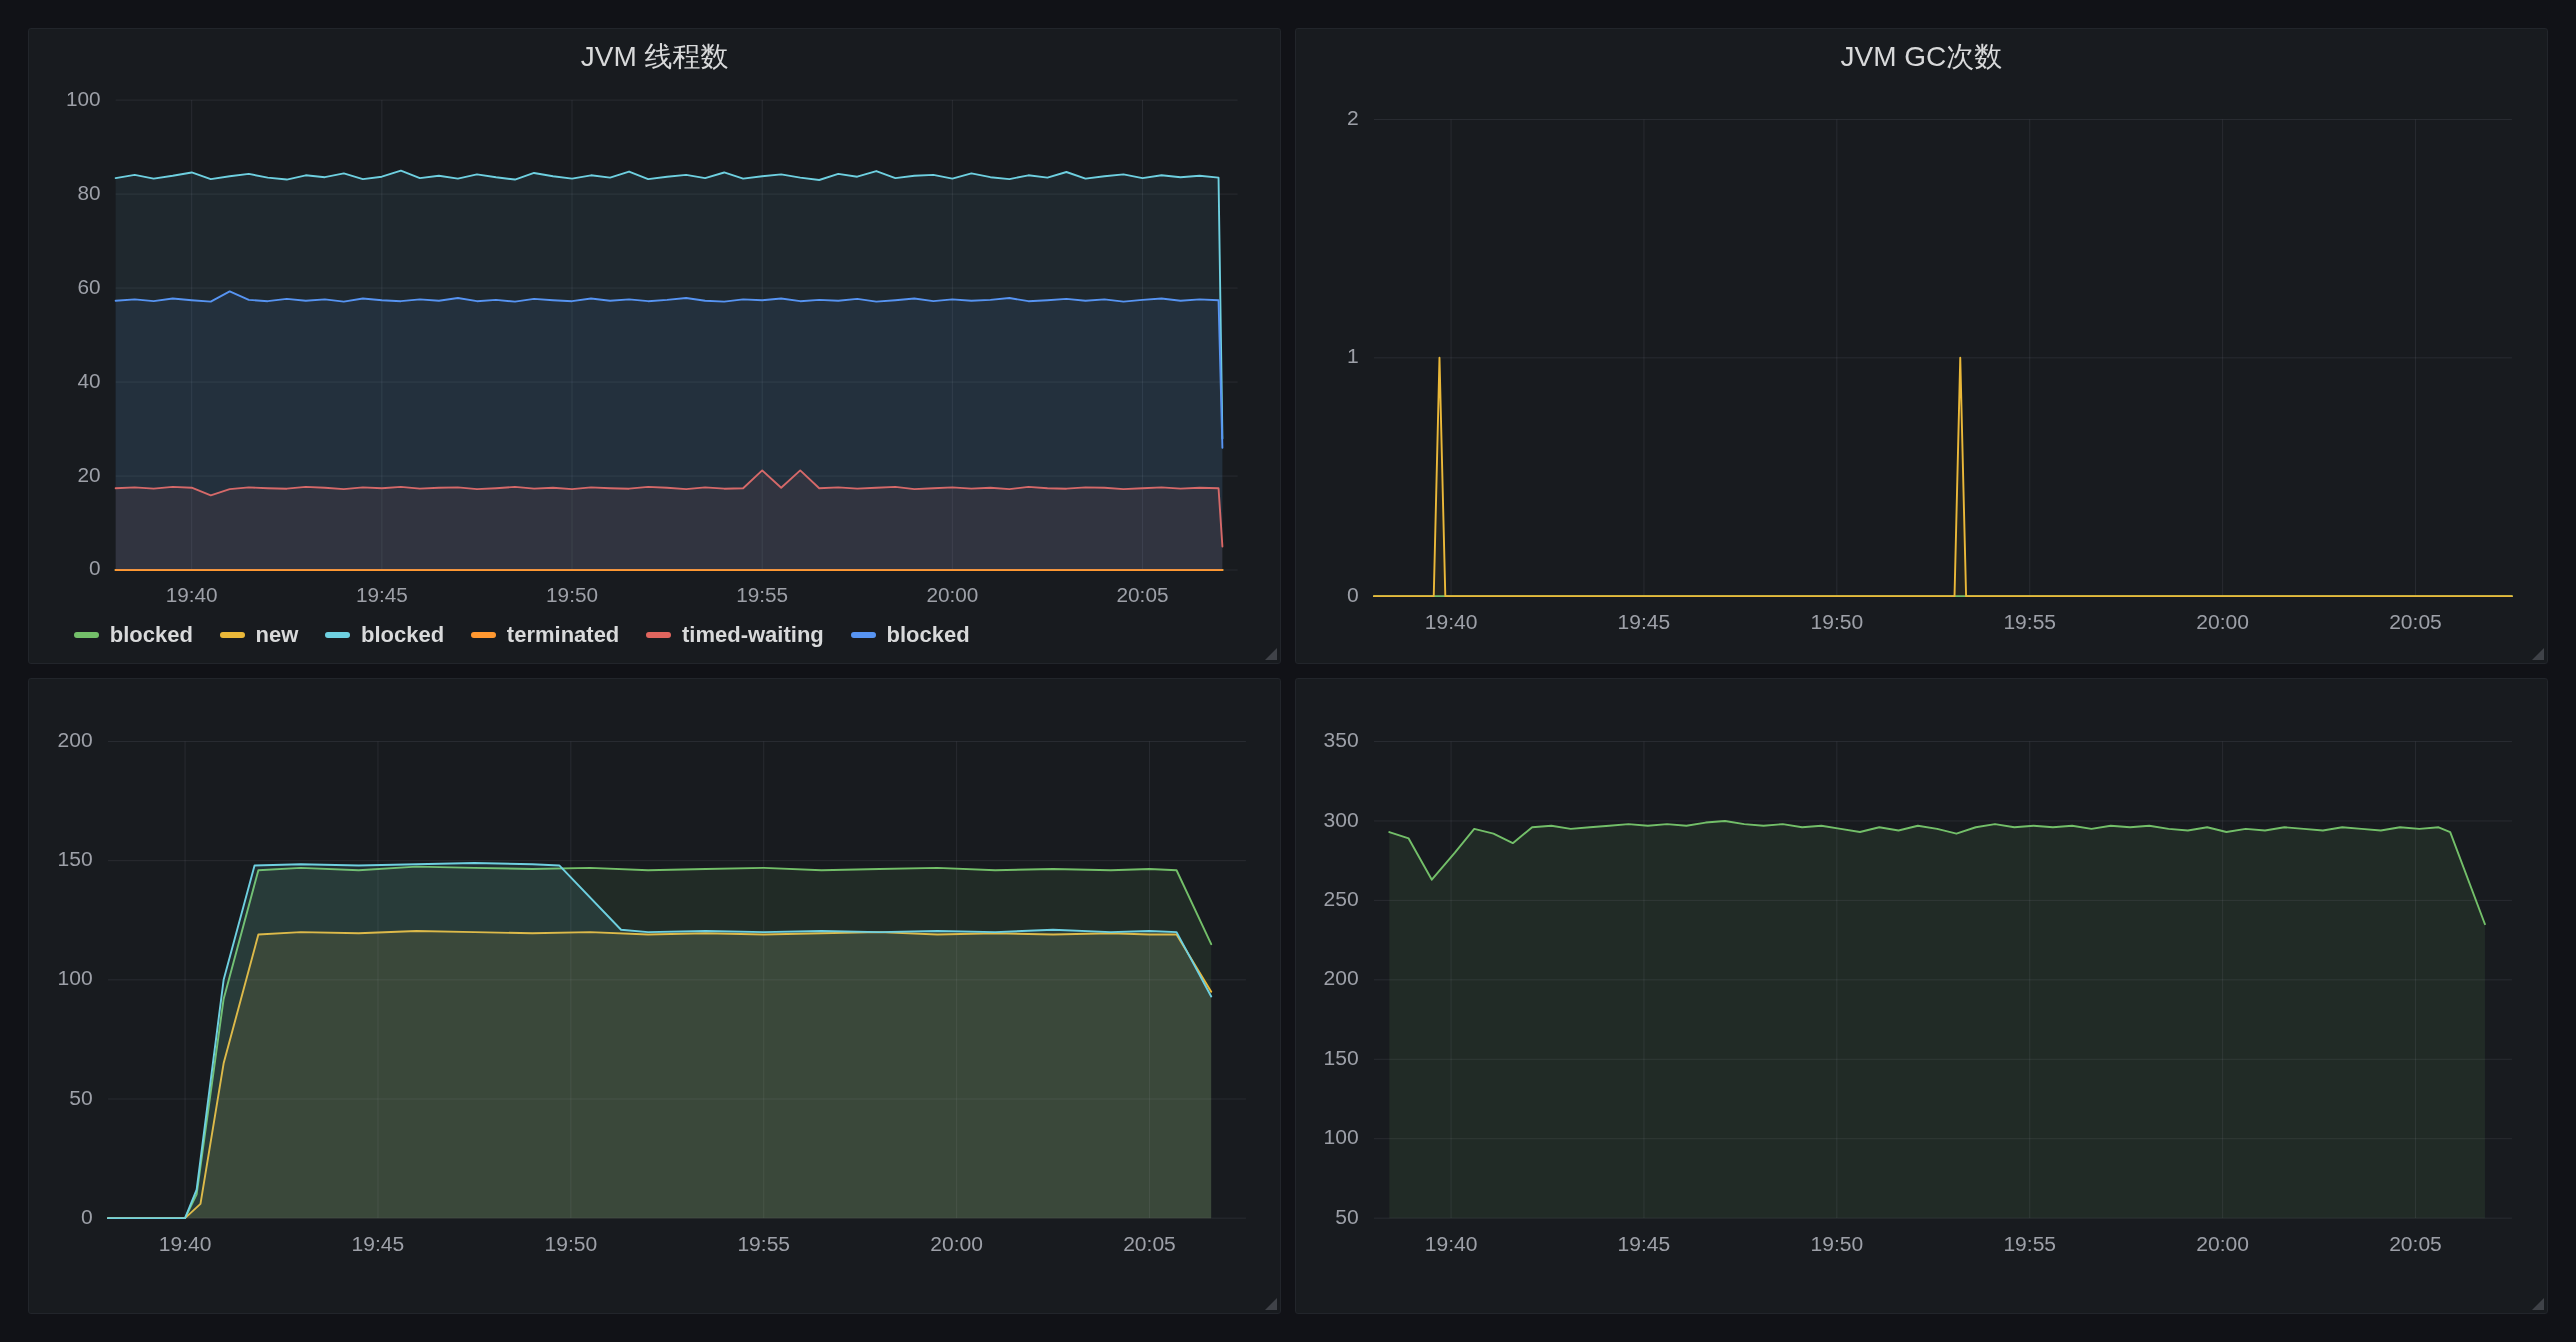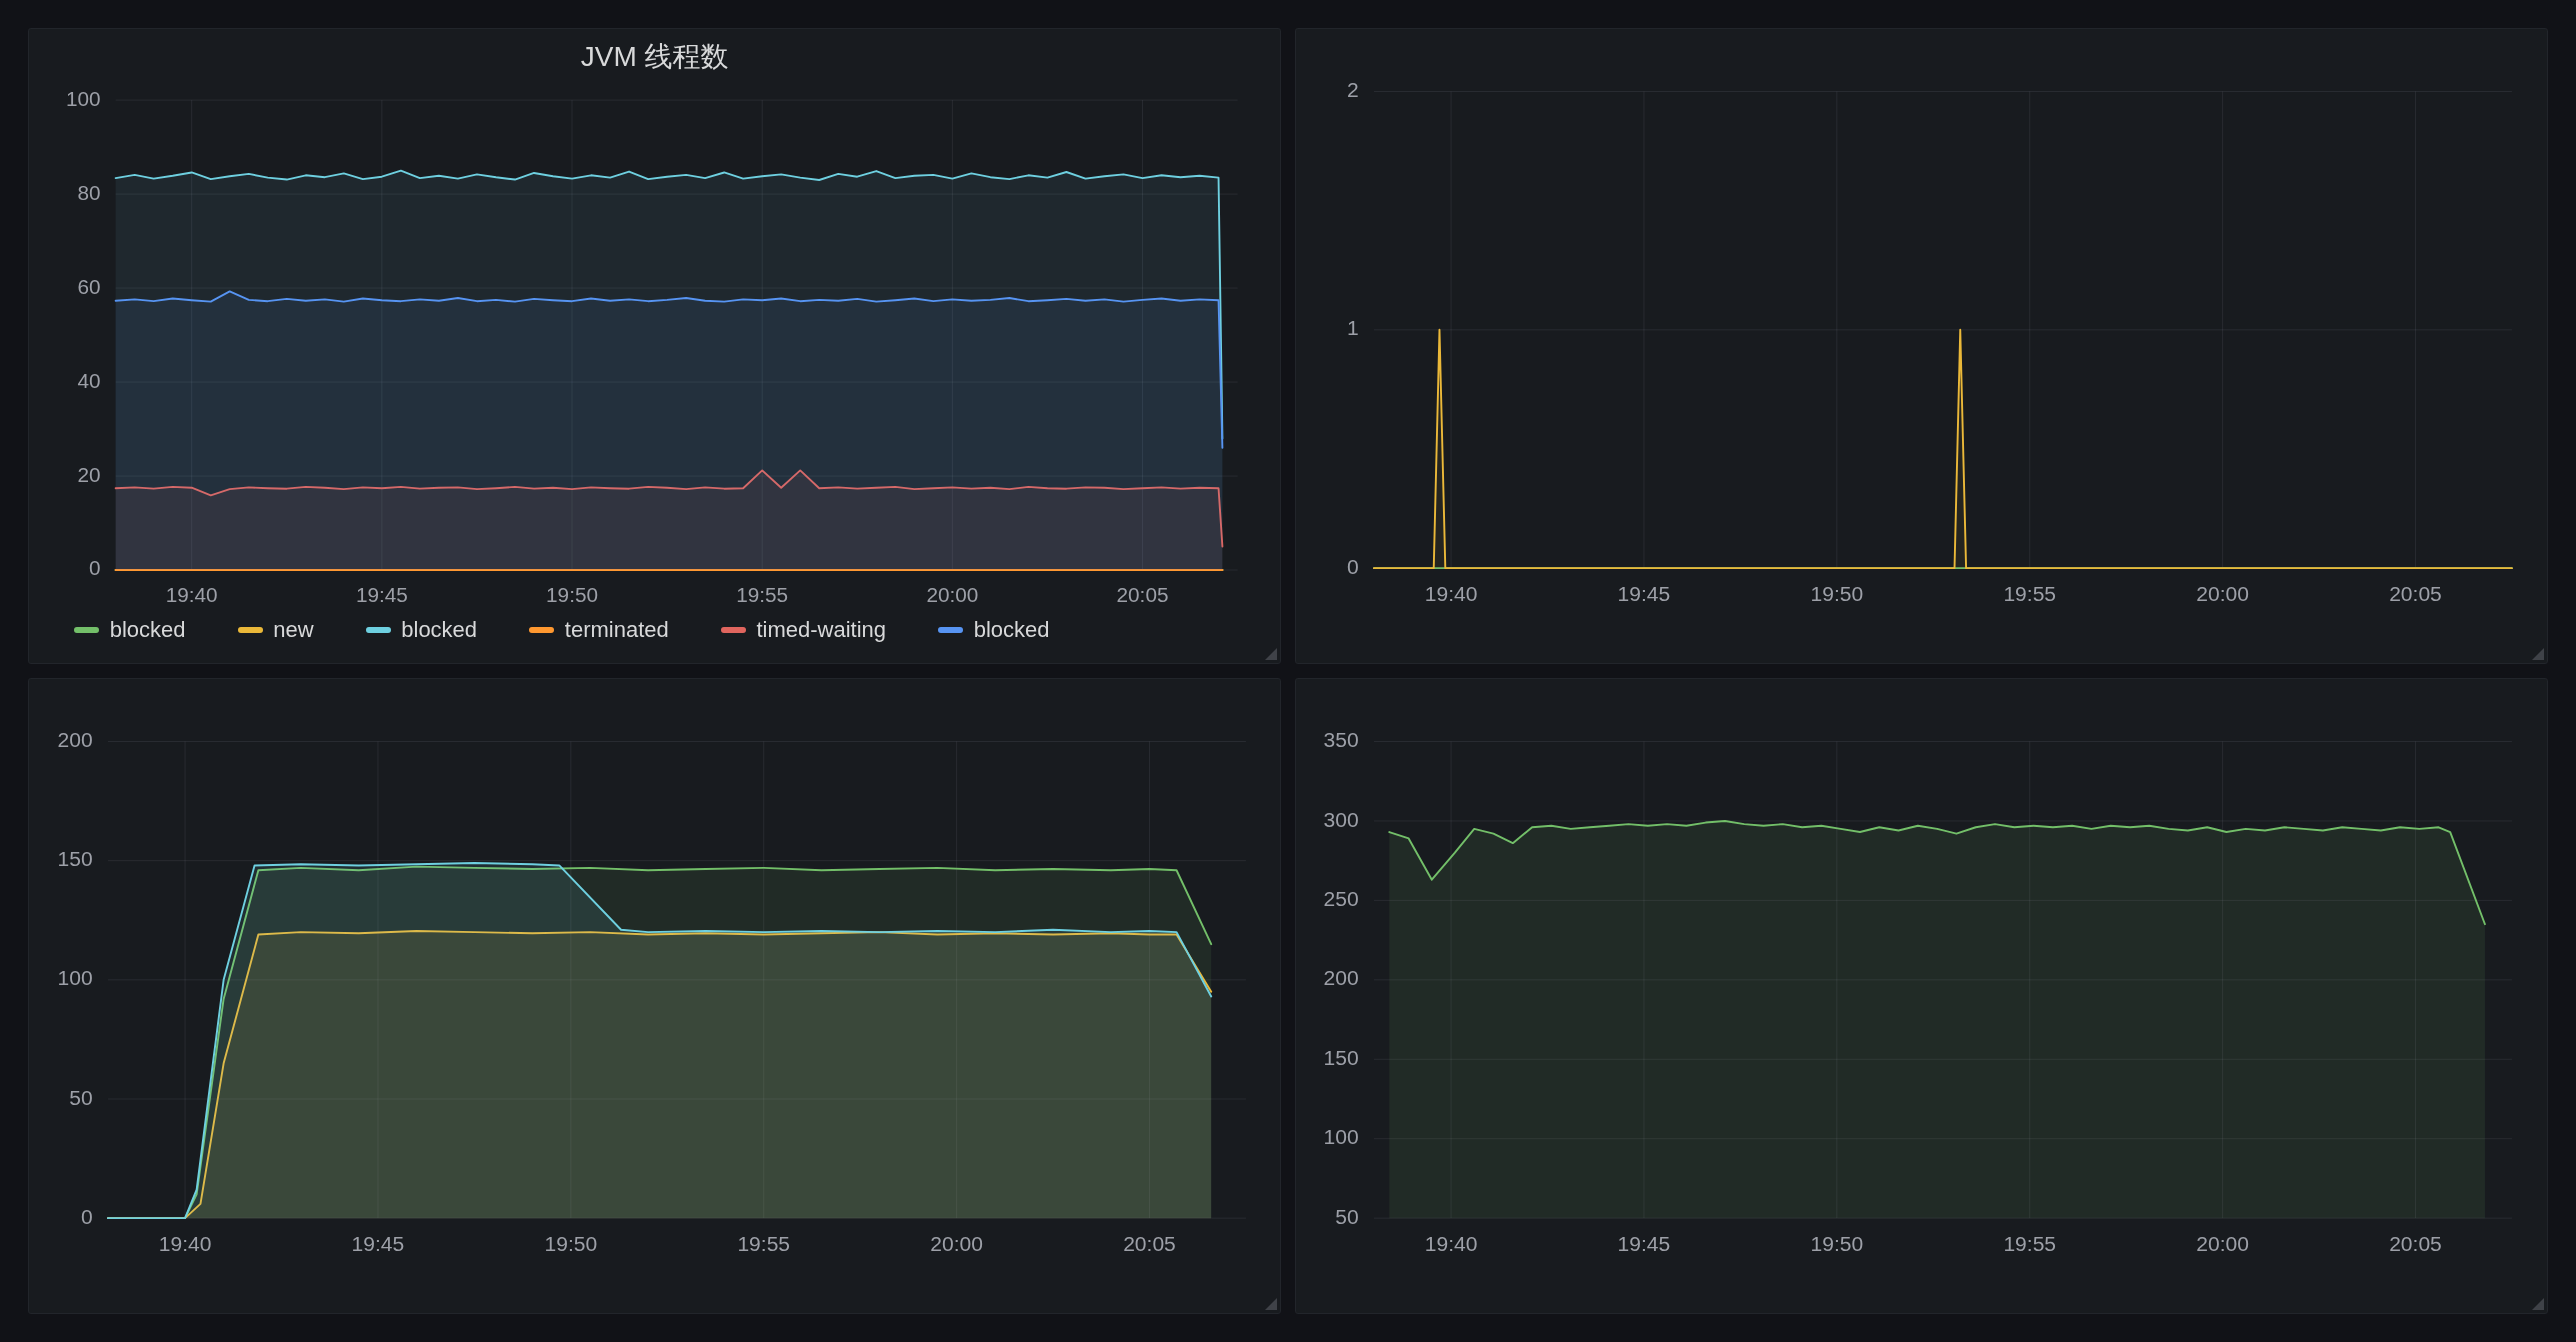--- a/index.html
+++ b/index.html
@@ -35,23 +35,24 @@
     font-size: 28px;
     font-weight: 500;
     color: #d8d9da;
     cursor: pointer;
   }
   .chart-wrap { flex: 1 1 auto; padding: 0 9.7px; min-height: 0; }
   svg.chart { width: 100%; height: 100%; display: block; }
   .legend {
     flex: 0 0 46px;
     display: flex;
-    align-items: flex-start;
-    gap: 52px;
+    align-items: flex-end;
+    gap: 27px;
     padding: 0 0 15.5px 45px;
+    font-weight: bold;
   }
   .legend-item {
     display: flex;
     align-items: center;
     gap: 10.7px;
     font-size: 22px;
     color: #d8d9da;
     cursor: pointer;
     white-space: nowrap;
   }
@@ -139,20 +140,21 @@
         </span>
         <span class="legend-item">
           <span class="legend-swatch" style="background: rgb(87, 148, 242);"></span>
           <span>blocked</span>
         </span>
       </div>
     <div class="resize-handle"></div>
   </div>
 
   <div class="panel">
+    <div class="panel-header">JVM GC次数</div>
     <div class="chart-wrap">
       <svg class="chart" viewBox="0 0 1287 564">
           <line x1="72" x2="1261" y1="514" y2="514" stroke="rgba(204,204,220,0.10)" stroke-width="1"></line>
           <line x1="72" x2="1261" y1="265" y2="265" stroke="rgba(204,204,220,0.10)" stroke-width="1"></line>
           <line x1="72" x2="1261" y1="16" y2="16" stroke="rgba(204,204,220,0.10)" stroke-width="1"></line>
           <line x1="152.61016949152543" x2="152.61016949152543" y1="16" y2="514" stroke="rgba(204,204,220,0.10)" stroke-width="1"></line>
           <line x1="354.135593220339" x2="354.135593220339" y1="16" y2="514" stroke="rgba(204,204,220,0.10)" stroke-width="1"></line>
           <line x1="555.6610169491526" x2="555.6610169491526" y1="16" y2="514" stroke="rgba(204,204,220,0.10)" stroke-width="1"></line>
           <line x1="757.1864406779662" x2="757.1864406779662" y1="16" y2="514" stroke="rgba(204,204,220,0.10)" stroke-width="1"></line>
           <line x1="958.7118644067797" x2="958.7118644067797" y1="16" y2="514" stroke="rgba(204,204,220,0.10)" stroke-width="1"></line>

